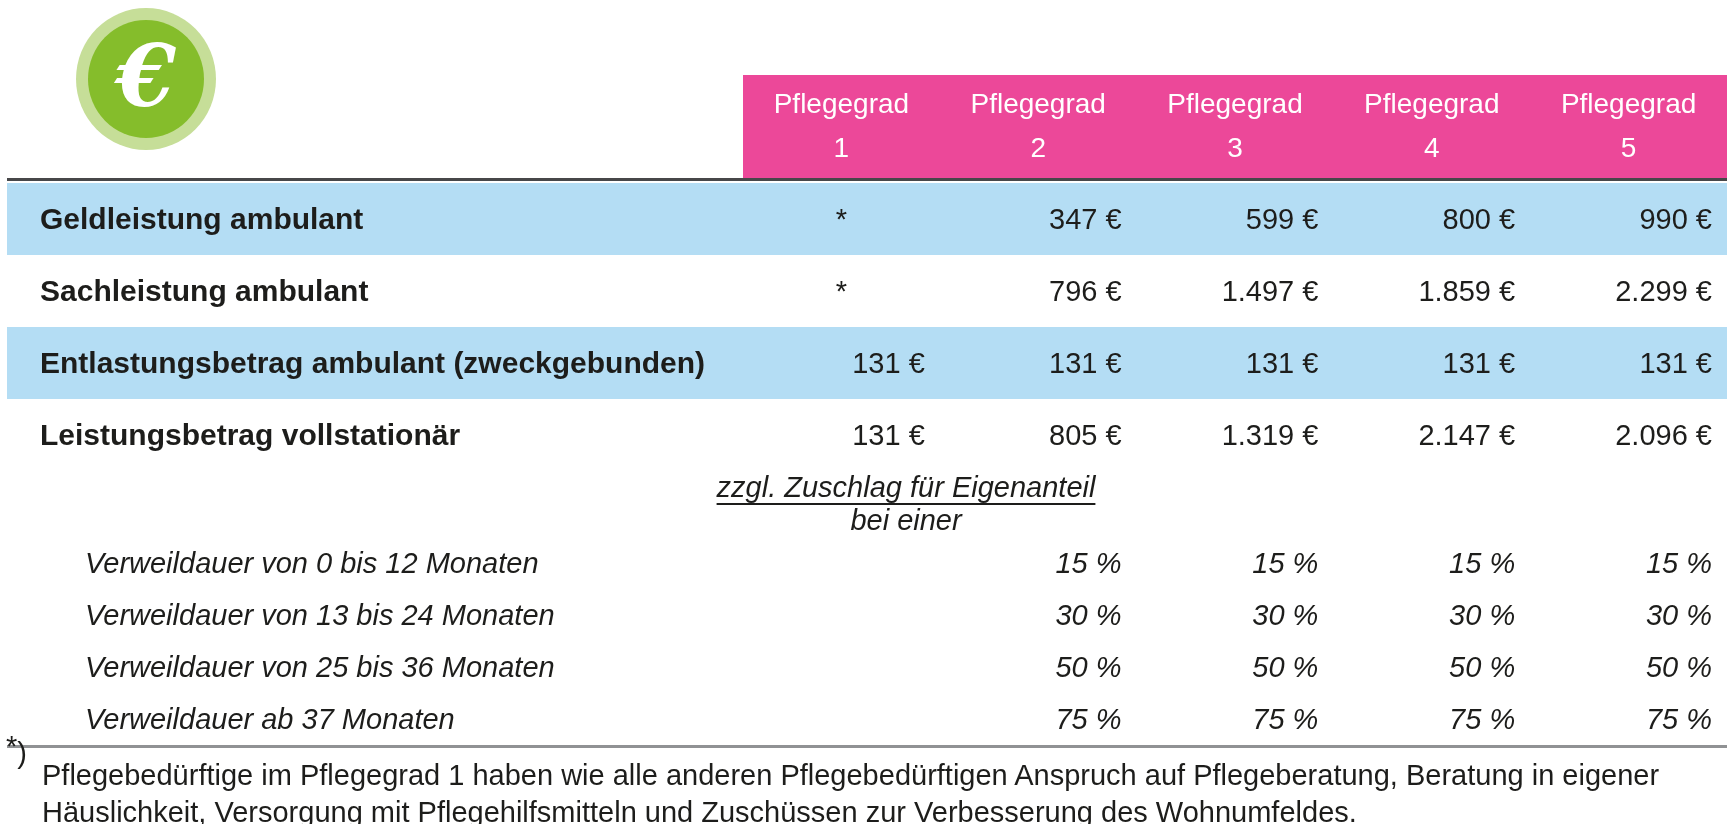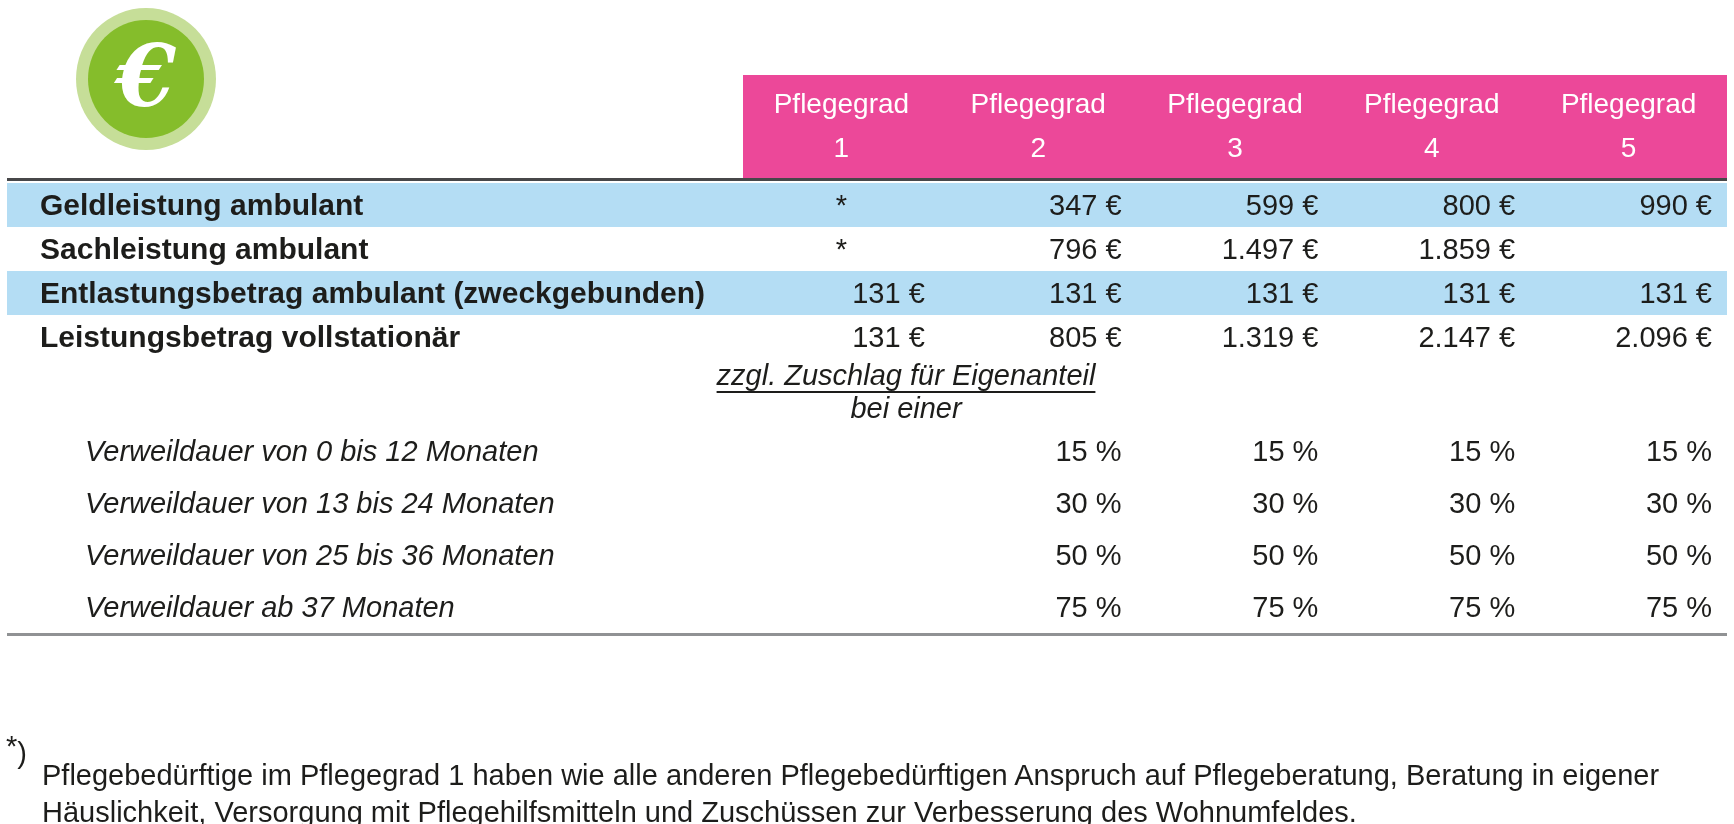--- a/index.html
+++ b/index.html
@@ -47,21 +47,21 @@
     color:#ffffff;
     text-align:center;
     font-size:28px;
     line-height:44px;
     padding-top:7px;
   }
   .top-rule { height:3px; background:#474749; }
   .rule-gap { height:2px; background:#ffffff; }
 
   
-  .row { height:44px; }
+  .row { height:72px; }
   .row.hl { background:#b4ddf4; }
   .lbl {
     display:flex; align-items:center;
     padding-left:33px;
     font-weight:bold; font-size:30px;
   }
   .val {
     display:flex; align-items:center; justify-content:flex-end;
     padding-right:15px;
     font-size:29px;
@@ -77,21 +77,21 @@
     font-style:italic; font-size:29px;
   }
   .sub-lbl .ul {
     text-decoration:underline;
     text-decoration-thickness:2px;
     text-underline-offset:6px;
   }
   .sub-val {
     display:flex; align-items:center; justify-content:flex-end;
     padding-right:15px;
-    font-size:29px;
+    font-style:italic; font-size:29px;
   }
 
   .bottom-rule { height:3px; background:#909294; }
 
   
   .footnote {
     position:absolute; left:6px; top:737px; width:1710px;
     display:flex;
   }
   .fn-marker { width:36px; font-size:29px; flex:none; }
@@ -144,20 +144,21 @@
     <div class="val">800 €</div>
     <div class="val">990 €</div>
   </div>
 
   <div class="grid row">
     <div class="lbl">Sachleistung ambulant</div>
     <div class="val center">*</div>
     <div class="val">796 €</div>
     <div class="val">1.497 €</div>
     <div class="val">1.859 €</div>
+    <div class="val">2.299 €</div>
   </div>
 
   <div class="grid row hl">
     <div class="lbl">Entlastungsbetrag ambulant (zweckgebunden)</div>
     <div class="val">131 €</div>
     <div class="val">131 €</div>
     <div class="val">131 €</div>
     <div class="val">131 €</div>
     <div class="val">131 €</div>
   </div>

